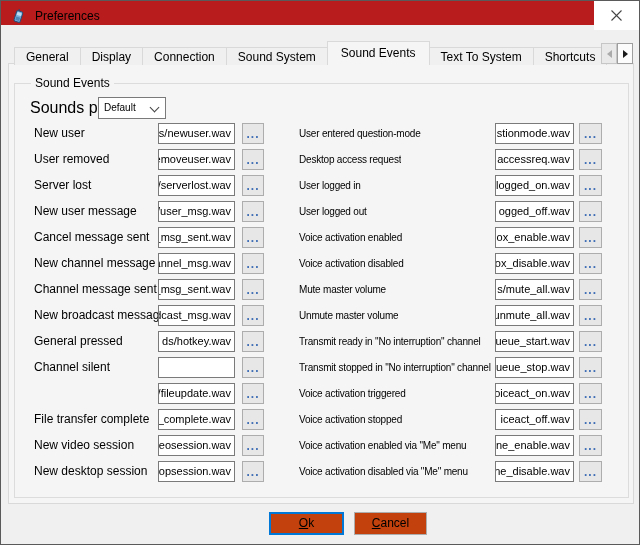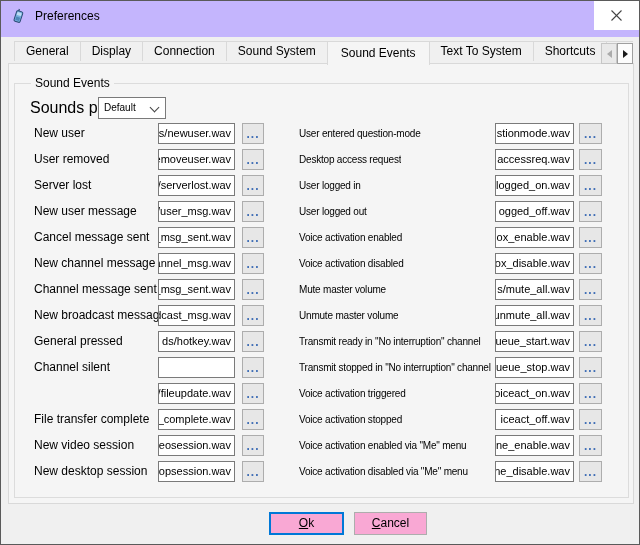--- a/index.html
+++ b/index.html
@@ -5,29 +5,29 @@
   html,body { margin:0; padding:0; background:#cfcfcf; }
   * { box-sizing:border-box; font-family:"Liberation Sans","DejaVu Sans",sans-serif; }
 
   .window {
     position:relative; width:640px; height:545px;
     background:#F0F0F0; border:1px solid #5a5a5a;
     overflow:hidden;
   }
 
   
-  .titlebar { position:absolute; left:0; top:0; width:100%; height:36px; background:#c4b5fd;text-decoration:underline; }
+  .titlebar { position:absolute; left:0; top:0; width:100%; height:24px; background:#b91c1c;text-decoration:underline; }
   .app-icon { position:absolute; left:10px; top:7px; width:16px; height:16px; }
   .title-text { position:absolute; left:34px; top:0; line-height:30px; font-size:12px; color:#000; }
   .close-btn { position:absolute; right:0; top:0; width:45px; height:29px; background:#ffffff; border:none;
                display:flex; align-items:center; justify-content:center; cursor:pointer; }
 
   
   .tabbar { position:absolute; left:13px; top:40px; height:24px; width:619px; display:flex; align-items:flex-start; overflow:hidden; z-index:2; }
-  .tab { height:20px; line-height:19px; margin-top:0; padding:0 11px; font-size:12px; color:#000;
+  .tab { height:20px; line-height:19px; margin-top:6px; padding:0 11px; font-size:12px; color:#000;
          background:#F0F0F0; border:1px solid #D9D9D9; border-bottom:none; margin-right:-1px; white-space:nowrap; cursor:pointer; }
   .tab.active { height:24px; line-height:22px; margin-top:0; padding:0 13px; background:#F5F5F5; position:relative; z-index:4; }
   .tab-scroll { position:absolute; top:42px; width:16px; height:21px; z-index:6; display:flex; align-items:center; justify-content:center; padding:0; cursor:pointer; }
   .tab-scroll.left  { left:600px; background:#E9E9E9; border:1px solid #C6C6C6; }
   .tab-scroll.right { left:616px; background:#FCFCFC; border:1px solid #9e9e9e; }
   .tri-left  { width:0; height:0; border-top:4px solid transparent; border-bottom:4px solid transparent; border-right:5px solid #ABABAB; }
   .tri-right { width:0; height:0; border-top:4px solid transparent; border-bottom:4px solid transparent; border-left:5px solid #1a1a1a; }
 
   
   .pane { position:absolute; left:7px; top:62px; width:626px; height:441px; background:#F5F5F5; border:1px solid #D9D9D9; z-index:1; }
@@ -53,21 +53,21 @@
                color:#3E6DB5; font-size:12px; font-weight:bold; line-height:16px; text-align:center; padding:0; letter-spacing:1px; cursor:pointer; }
   .row.l { left:33px;  width:232px; }
   .row.l .fld  { left:124px; width:77px; }
   .row.l .dots { left:208px; width:22px; }
   .row.r { left:276px; width:328px; }
   .row.r .lbl  { font-size:10px; letter-spacing:-0.2px; max-width:216px; overflow:hidden;margin-left:22px; }
   .row.r .fld  { left:218px; width:79px; }
   .row.r .dots { left:302px; width:23px; }
 
   
-  .btn { position:absolute; top:511px; height:23px; background:#f9a8d4; font-size:12px; color:#000;
+  .btn { position:absolute; top:511px; height:23px; background:#c2410c; font-size:12px; color:#000;
          display:inline-block; text-align:center; line-height:19px; cursor:pointer; padding:0; }
   .btn::first-letter { text-decoration:underline; }
   .btn.ok     { left:268px; width:75px; border:2px solid #0078D7; }
   .btn.cancel { left:353px; width:73px; border:1px solid #ADADAD; line-height:21px; }
 </style>
 </head>
 <body>
 
 <div class="window">
 

